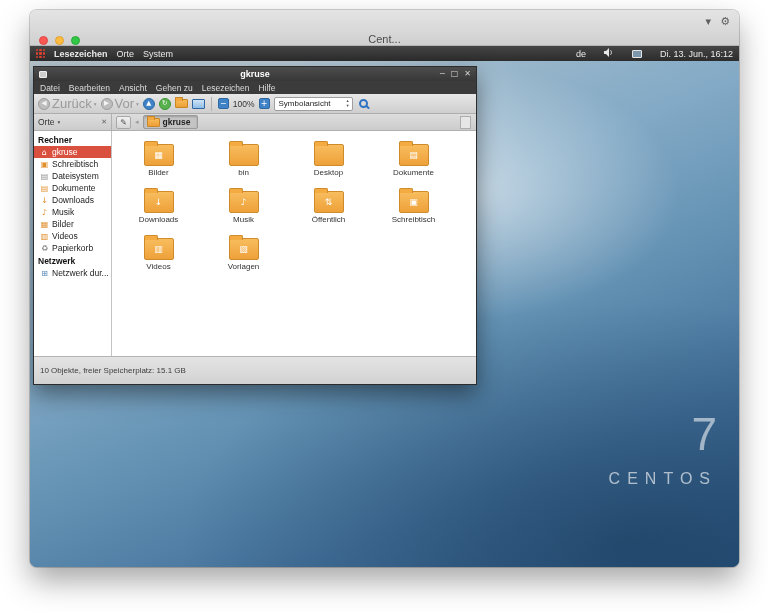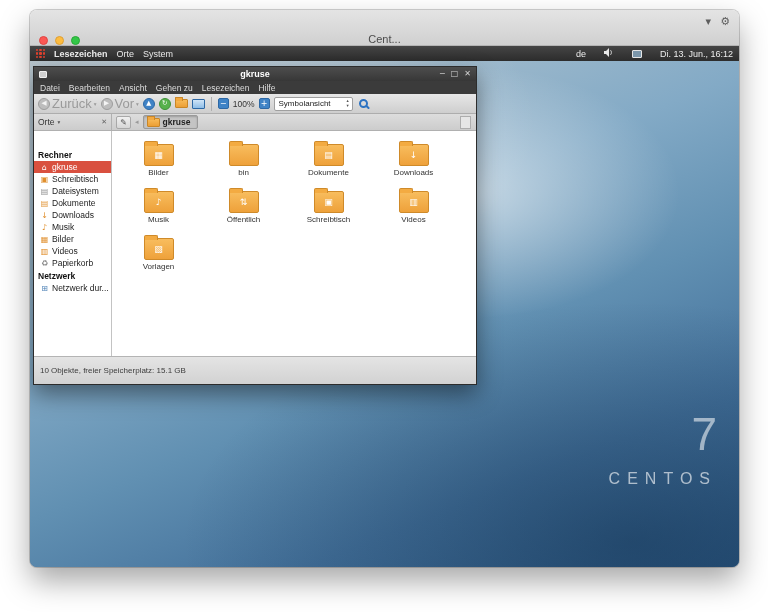--- a/index.html
+++ b/index.html
@@ -96,21 +96,21 @@
   .path-tools{display:flex;align-items:center;gap:4px;padding:0 4px;flex:1}
   .edit-btn{width:15px;height:13px;border:1px solid #a8a8a8;border-radius:2px;background:linear-gradient(#f0f0f0,#d6d6d6);
     display:inline-flex;align-items:center;justify-content:center;font-size:8px;color:#555}
   .path-arrow{font-size:7px;color:#999}
   .breadcrumb{display:flex;align-items:center;gap:3px;height:14px;padding:0 7px 0 3px;background:#c4c4c4;
     border:1px solid #9a9a9a;border-radius:2px;font-size:8.5px;font-weight:bold;color:#222;
     box-shadow:inset 0 1px 2px rgba(0,0,0,.2)}
   .corner-btn{margin-left:auto;margin-right:1px;width:11px;height:13px;background:#e6e6e6;border:1px solid #adadad}
 
   .fm-body{flex:1;display:flex;min-height:0;background:#ffffff}
-  .fm-sidebar{width:78px;border-right:1px solid #c3c3c3;background:#ffffff;padding-top:17px;font-size:8.5px;
+  .fm-sidebar{width:78px;border-right:1px solid #c3c3c3;background:#ffffff;padding-top:2px;font-size:8.5px;
     color:#1a1a1a;overflow:hidden;flex:none}
   .sb-header{font-weight:bold;padding:2px 4px 1px;color:#111}
   .sb-item{display:flex;align-items:center;gap:3px;height:12px;padding-left:6px;color:#222;white-space:nowrap}
   .sb-icon{font-size:8px;color:#e08f2d;width:9px;text-align:center;flex:none}
   .sb-icon.gray{color:#8a8a8a}
   .sb-icon.blue{color:#4a7fb5}
   .sb-item.selected{background:#d9503f;color:#ffffff}
   .sb-item.selected .sb-icon{color:#ffffff}
 
   .fm-main{flex:1;position:relative;background:#ffffff;overflow:hidden}
@@ -302,20 +302,26 @@
                 <span class="file-label">Bilder</span>
               </div>
               <div class="file-item">
                 <span class="folder">
                     <span class="emblem g"></span>
                   </span>
                 <span class="file-label">bin</span>
               </div>
               <div class="file-item">
                 <span class="folder">
+                    <span class="emblem g"></span>
+                  </span>
+                <span class="file-label">Desktop</span>
+              </div>
+              <div class="file-item">
+                <span class="folder">
                     <span class="emblem g">▤</span>
                   </span>
                 <span class="file-label">Dokumente</span>
               </div>
               <div class="file-item">
                 <span class="folder">
                     <span class="emblem g">↓</span>
                   </span>
                 <span class="file-label">Downloads</span>
               </div>

